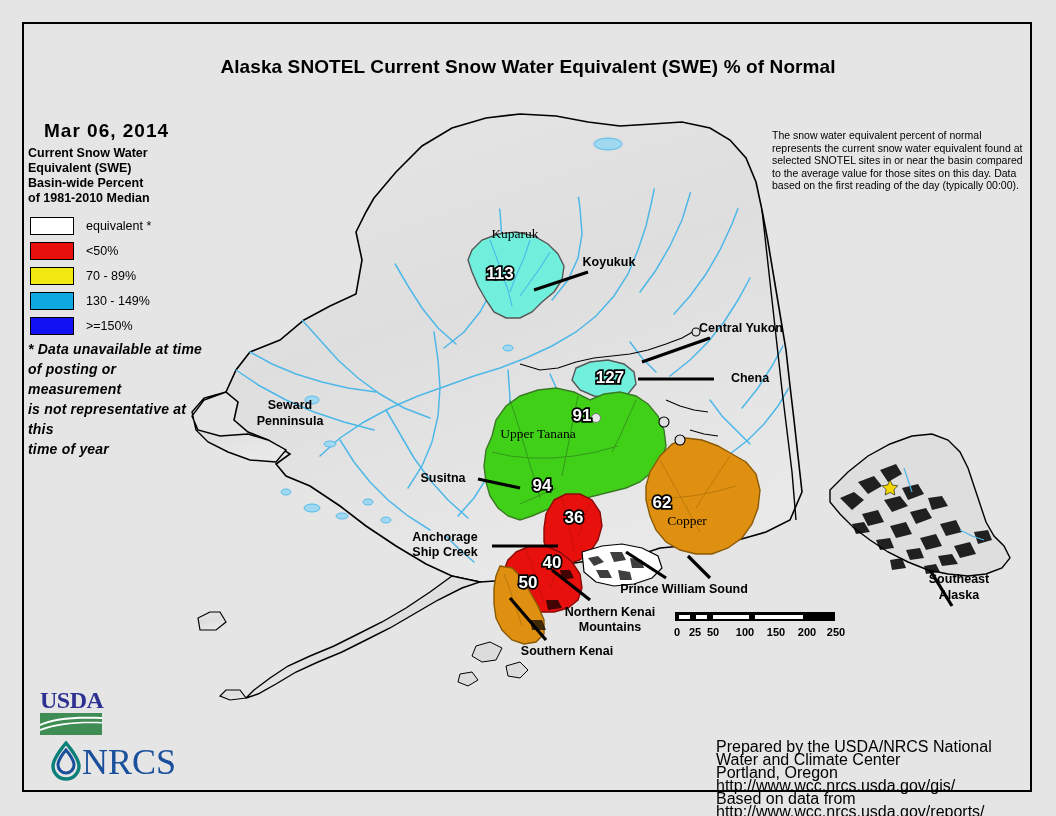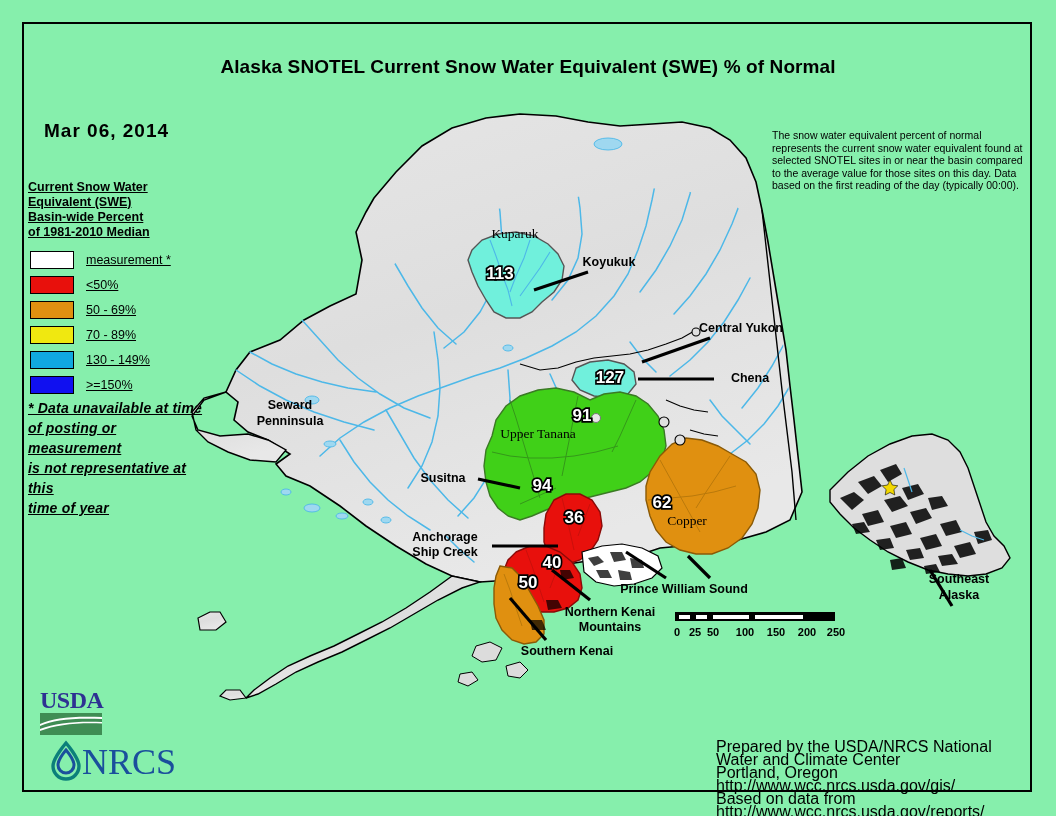--- a/index.html
+++ b/index.html
@@ -11,21 +11,21 @@
   body {
     width: 1056px;
     height: 816px;
     overflow: hidden;
     font-family: "Liberation Sans", sans-serif;
   }
   #page {
     position: relative;
     width: 1056px;
     height: 816px;
-    background: #86efac;
+    background: #e5e5e5;
   }
   #frame {
     position: absolute;
     left: 22px;
     top: 22px;
     width: 1010px;
     height: 770px;
     border: 2px solid #000000;
     box-sizing: border-box;
   }
@@ -50,23 +50,22 @@
     top: 120px;
     font-size: 19px;
     font-weight: bold;
     letter-spacing: 1px;
   }
 
   
   #legend {
     position: absolute;
     left: 28px;
-    top: 180px;
+    top: 146px;
     width: 180px;
-    text-decoration: underline;
   }
   #legend-title {
     font-size: 12.5px;
     font-weight: bold;
     line-height: 15px;
     white-space: pre-line;
   }
   #legend-items {
     margin-top: 8px;
   }
@@ -201,32 +200,28 @@
 
   <div id="legend">
     <div id="legend-title">Current Snow Water
 Equivalent (SWE)
 Basin-wide Percent
 of 1981-2010 Median</div>
     <div id="legend-items">
 
       <div class="legend-row">
         <div class="legend-swatch" style="background-color: rgb(255, 255, 255);"></div>
-        <div class="legend-label">measurement *</div>
+        <div class="legend-label">equivalent *</div>
       </div>
 
       <div class="legend-row">
         <div class="legend-swatch" style="background-color: rgb(232, 16, 12);"></div>
         <div class="legend-label">&lt;50%</div>
       </div>
 
-      <div class="legend-row">
-        <div class="legend-swatch" style="background-color: rgb(224, 144, 16);"></div>
-        <div class="legend-label">50 - 69%</div>
-      </div>
 
       <div class="legend-row">
         <div class="legend-swatch" style="background-color: rgb(240, 232, 16);"></div>
         <div class="legend-label">70 - 89%</div>
       </div>
 
 
 
       <div class="legend-row">
         <div class="legend-swatch" style="background-color: rgb(16, 168, 224);"></div>

